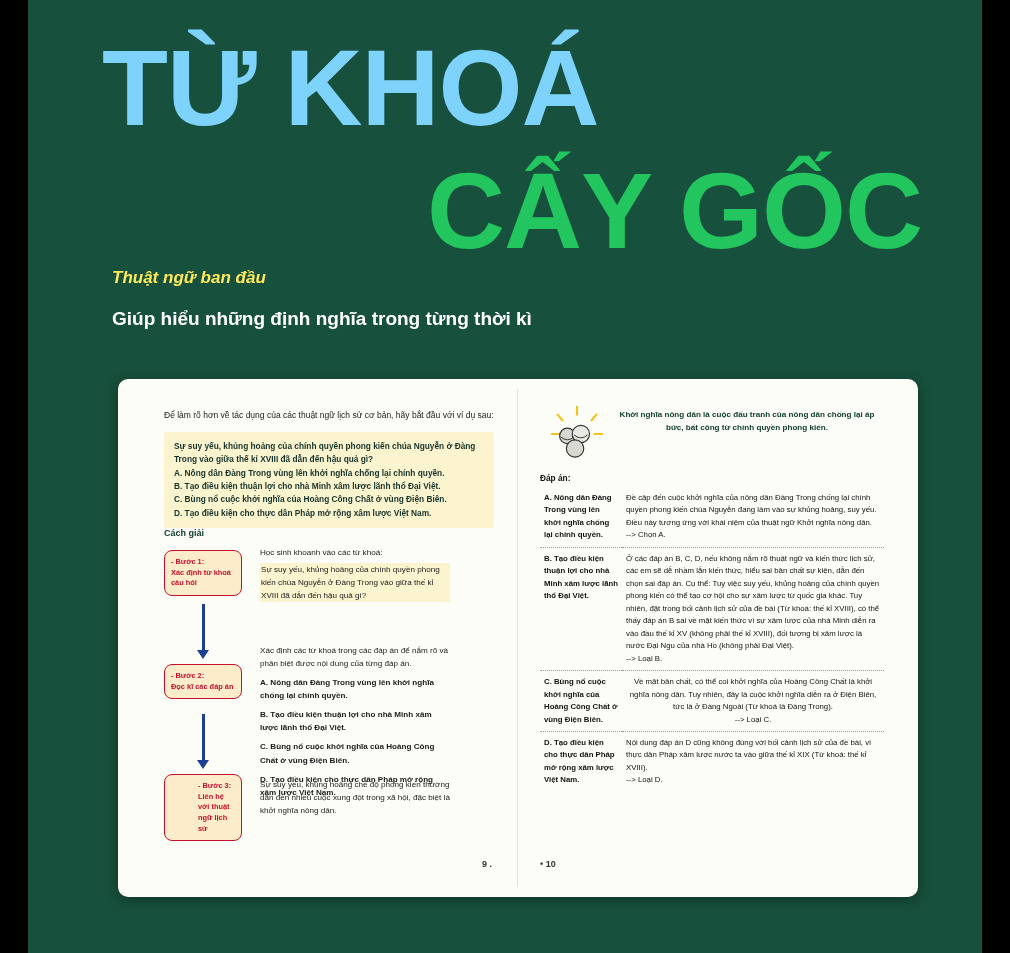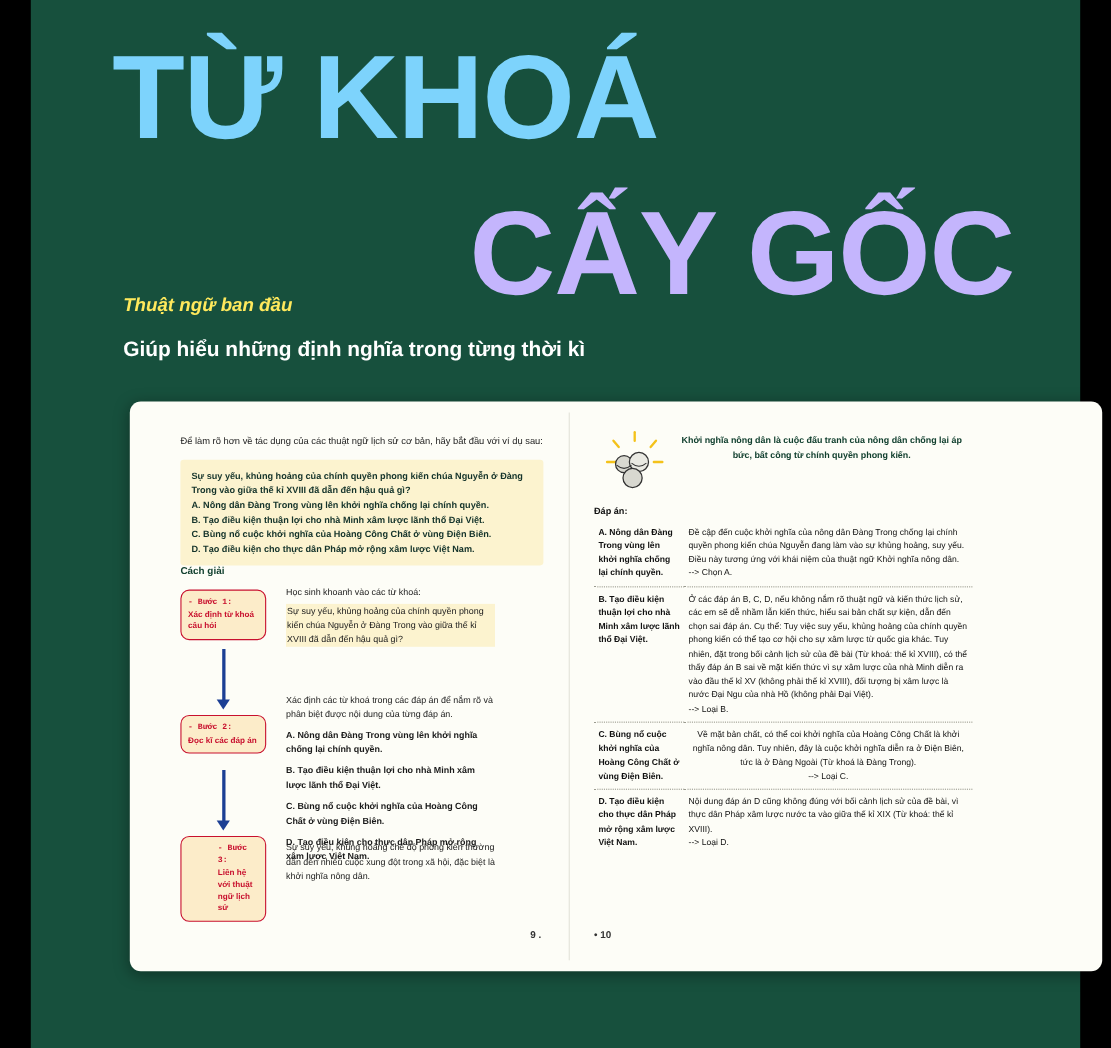--- a/index.html
+++ b/index.html
@@ -13,38 +13,38 @@
     position:absolute; left:28px; top:0; width:954px; height:953px;
     background:#17503d;
   }
   
   .title-1 {
     position:absolute; left:74px; top:34px; width:830px;
     font-size:108px; font-weight:bold; letter-spacing:-1px;
     color:#7dd3fc; line-height:1.0;
   }
   .title-2 {
-    position:absolute; left:74px; top:176px; width:830px;
+    position:absolute; left:74px; top:157px; width:830px;
     text-align:right;
     font-size:108px; font-weight:bold; letter-spacing:-1px;
-    color:#c4b5fd; line-height:1.0;
+    color:#22c55e; line-height:1.0;
     padding-right:10px; box-sizing:border-box;
   }
   .subtitle-it {
     position:absolute; left:84px; top:268px;
     font-size:17px; font-style:italic; font-weight:bold;
     color:#ffe95c;
   }
   .subtitle-2 {
     position:absolute; left:84px; top:308px;
     font-size:19px; font-weight:bold; color:#ffffff;
   }
   
   .spread {
-    position:absolute; left:90px; top:365px; width:884px; height:518px;
+    position:absolute; left:90px; top:379px; width:800px; height:518px;
     background:#fdfdf7;
     border-radius:10px;
     box-shadow:0 3px 14px rgba(0,0,0,.35);
     overflow:hidden;
   }
   .spine {
     position:absolute; left:399px; top:10px; width:1px; height:498px;
     background:#e3e3d9;
   }
   .pg { position:absolute; top:0; height:518px; box-sizing:border-box; }
@@ -67,21 +67,21 @@
   }
   
   .steps-wrap { position:relative; margin-top:8px; }
   .step {
     position:absolute; left:0; width:78px;
     background:#fcecc9; border:1.6px solid #c8102e;
     border-radius:8px; padding:6px 6px;
     font-size:7.4px; color:#c8102e; font-weight:bold; line-height:1.45;
     box-sizing:border-box;
   }
-  .step .lbl { display:block;font-family:Liberation Mono, monospace; }
+  .step .lbl { display:block; }
   .arrow-line {
     position:absolute; left:38px; width:2.5px; background:#1c3f94;
   }
   .arrow-head {
     position:absolute; left:33px; width:0; height:0;
     border-left:6px solid transparent; border-right:6px solid transparent;
     border-top:9px solid #1c3f94;
   }
   .body-col {
     position:absolute; left:96px; width:190px;

